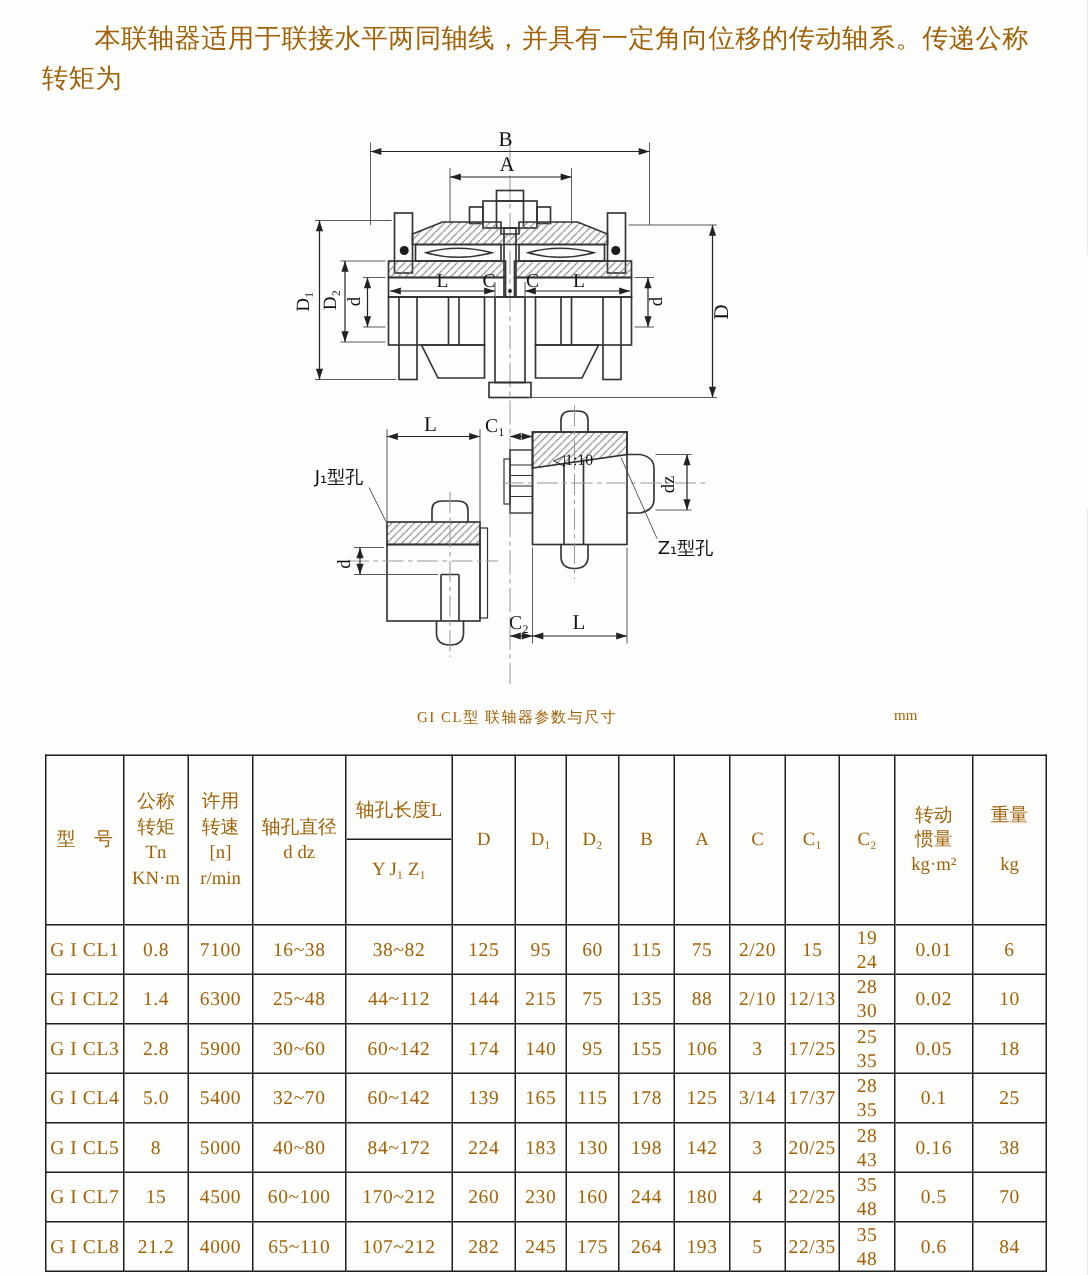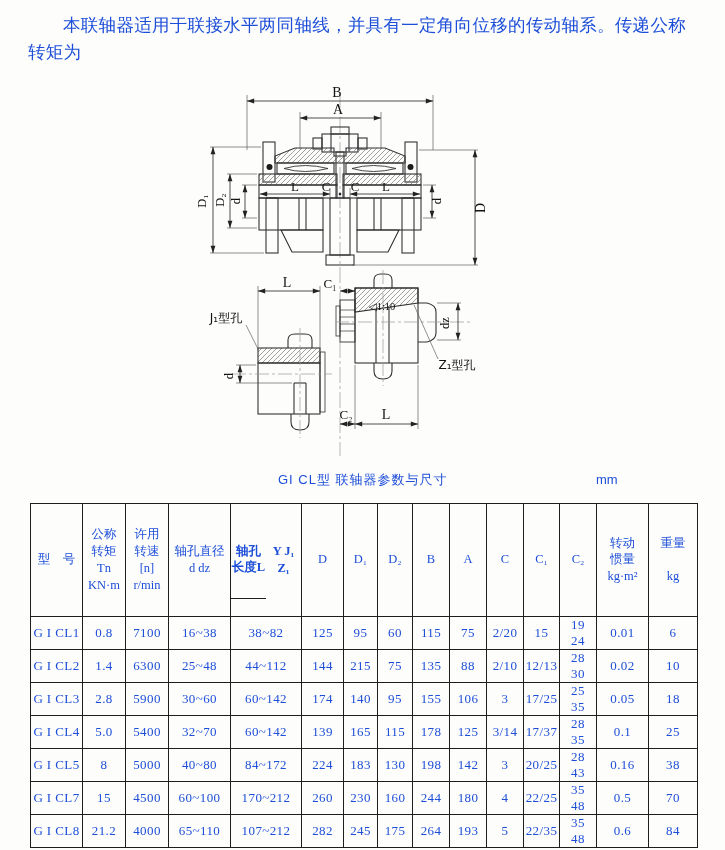--- a/index.html
+++ b/index.html
@@ -1,44 +1,44 @@
 <!DOCTYPE html>
 <html><head>
 <meta charset="utf-8">
 <style>
   html,body{margin:0;padding:0;background:#d9d9d9;}
   .page{
     position:relative;width:725px;height:850px;margin:0 auto;
-    background:#fdfdfc;color:#1d4ed8;
+    background:#fdfdfc;color:#a16207;
     font-family:"Liberation Serif","DejaVu Serif",serif;
     overflow:hidden;
   }
   .intro{
     position:absolute;left:28px;top:12px;width:660px;margin:0;
     font-size:17.5px;line-height:27px;letter-spacing:0.3px;
   }
   .intro .indent{padding-left:2em;}
   .drawing-svg{position:absolute;left:0;top:84px;}
   .caption{position:absolute;left:30px;top:468px;width:667px;height:24px;
-    font-family:Liberation Sans, sans-serif;font-size:13px;}
+    font-family:Liberation Serif, serif;font-size:10px;}
   .caption .ttl{position:absolute;left:248px;top:3px;letter-spacing:1px;}
   .caption .unit{position:absolute;left:566px;top:4px;}
   table.params{
     position:absolute;left:30px;top:503px;width:667px;
     border-collapse:collapse;table-layout:fixed;
     font-size:13px;
   }
   .params th,.params td{
     border:1px solid #1e1e1e;text-align:center;vertical-align:middle;
     padding:0;font-weight:normal;overflow:hidden;
   }
   .params thead th{height:78px;font-size:12.5px;line-height:1.35;white-space:pre-line;}
   .params td{height:31px;letter-spacing:0.4px;}
   .params td:nth-child(13){word-spacing:6px;text-align:center;}
-  .split{display:flex;flex-direction:row;height:78px;font-weight:bold;}
+  .split{display:flex;flex-direction:column;height:78px;}
   .split .top{flex:1;display:flex;align-items:center;justify-content:center;border-bottom:1px solid #1e1e1e;}
   .split .bot{flex:1;display:flex;align-items:center;justify-content:center;}
   svg text{fill:#111;stroke:none;}
 </style>
 </head>
 <body>
 
 <div class="page">
 
   <p class="intro"><span class="indent">本联轴器适用于联接水平两同轴线，并具有一定角向位移的传动轴系。传递公称转矩为</span><br></p>

